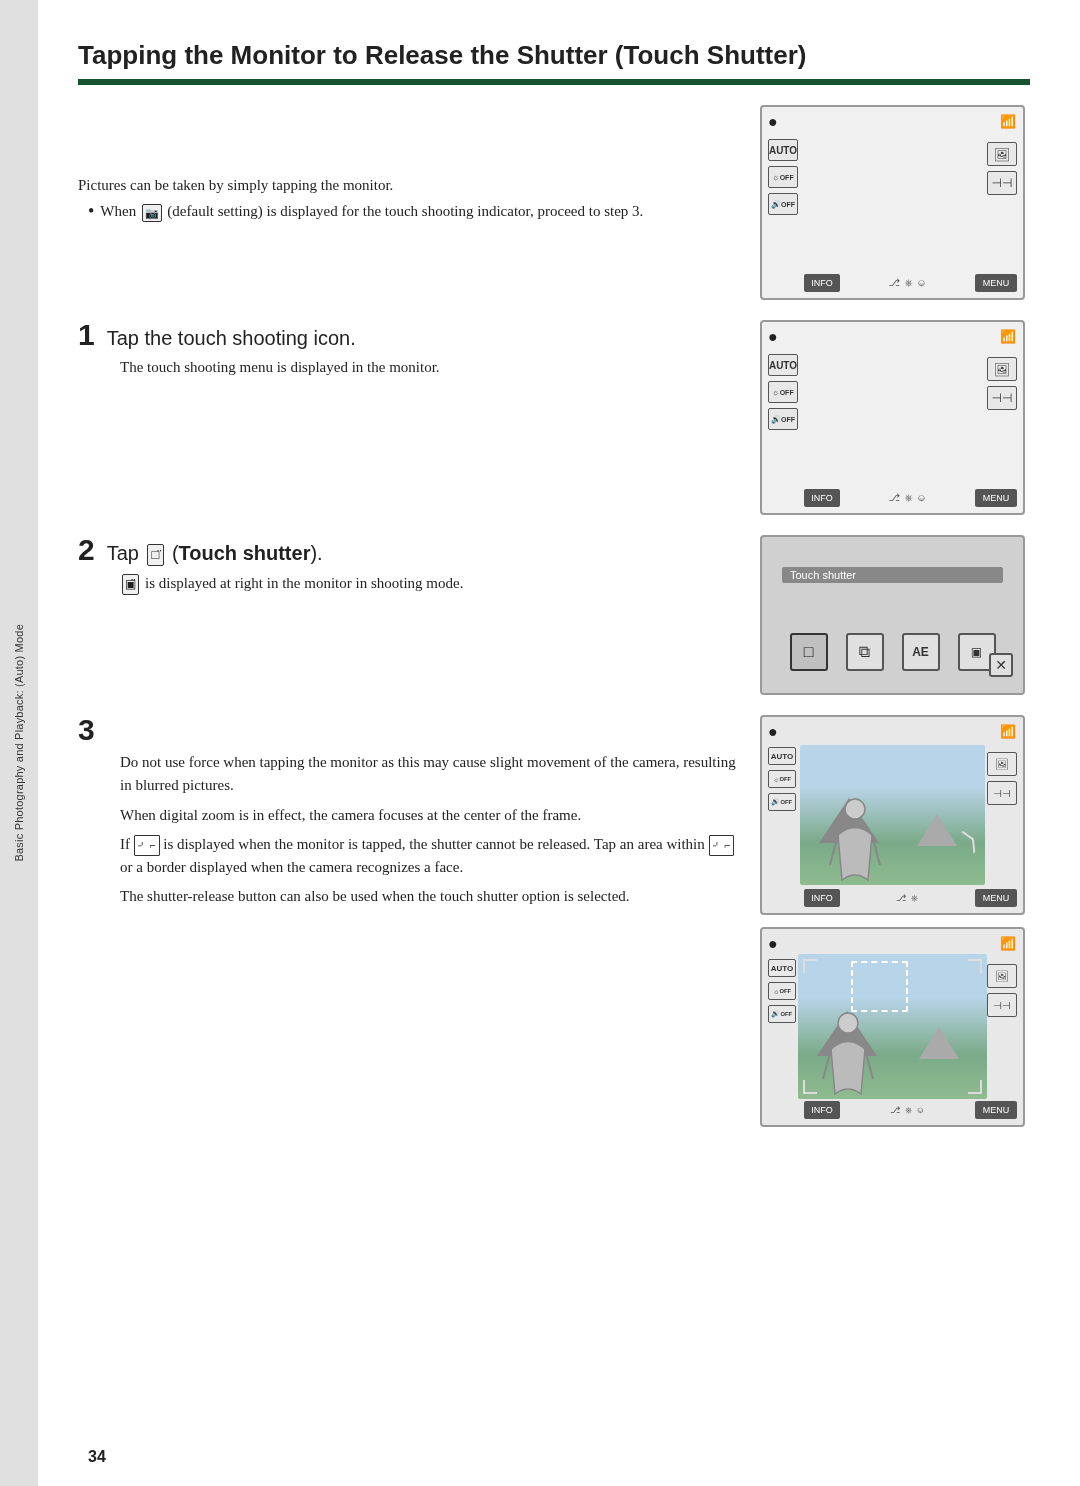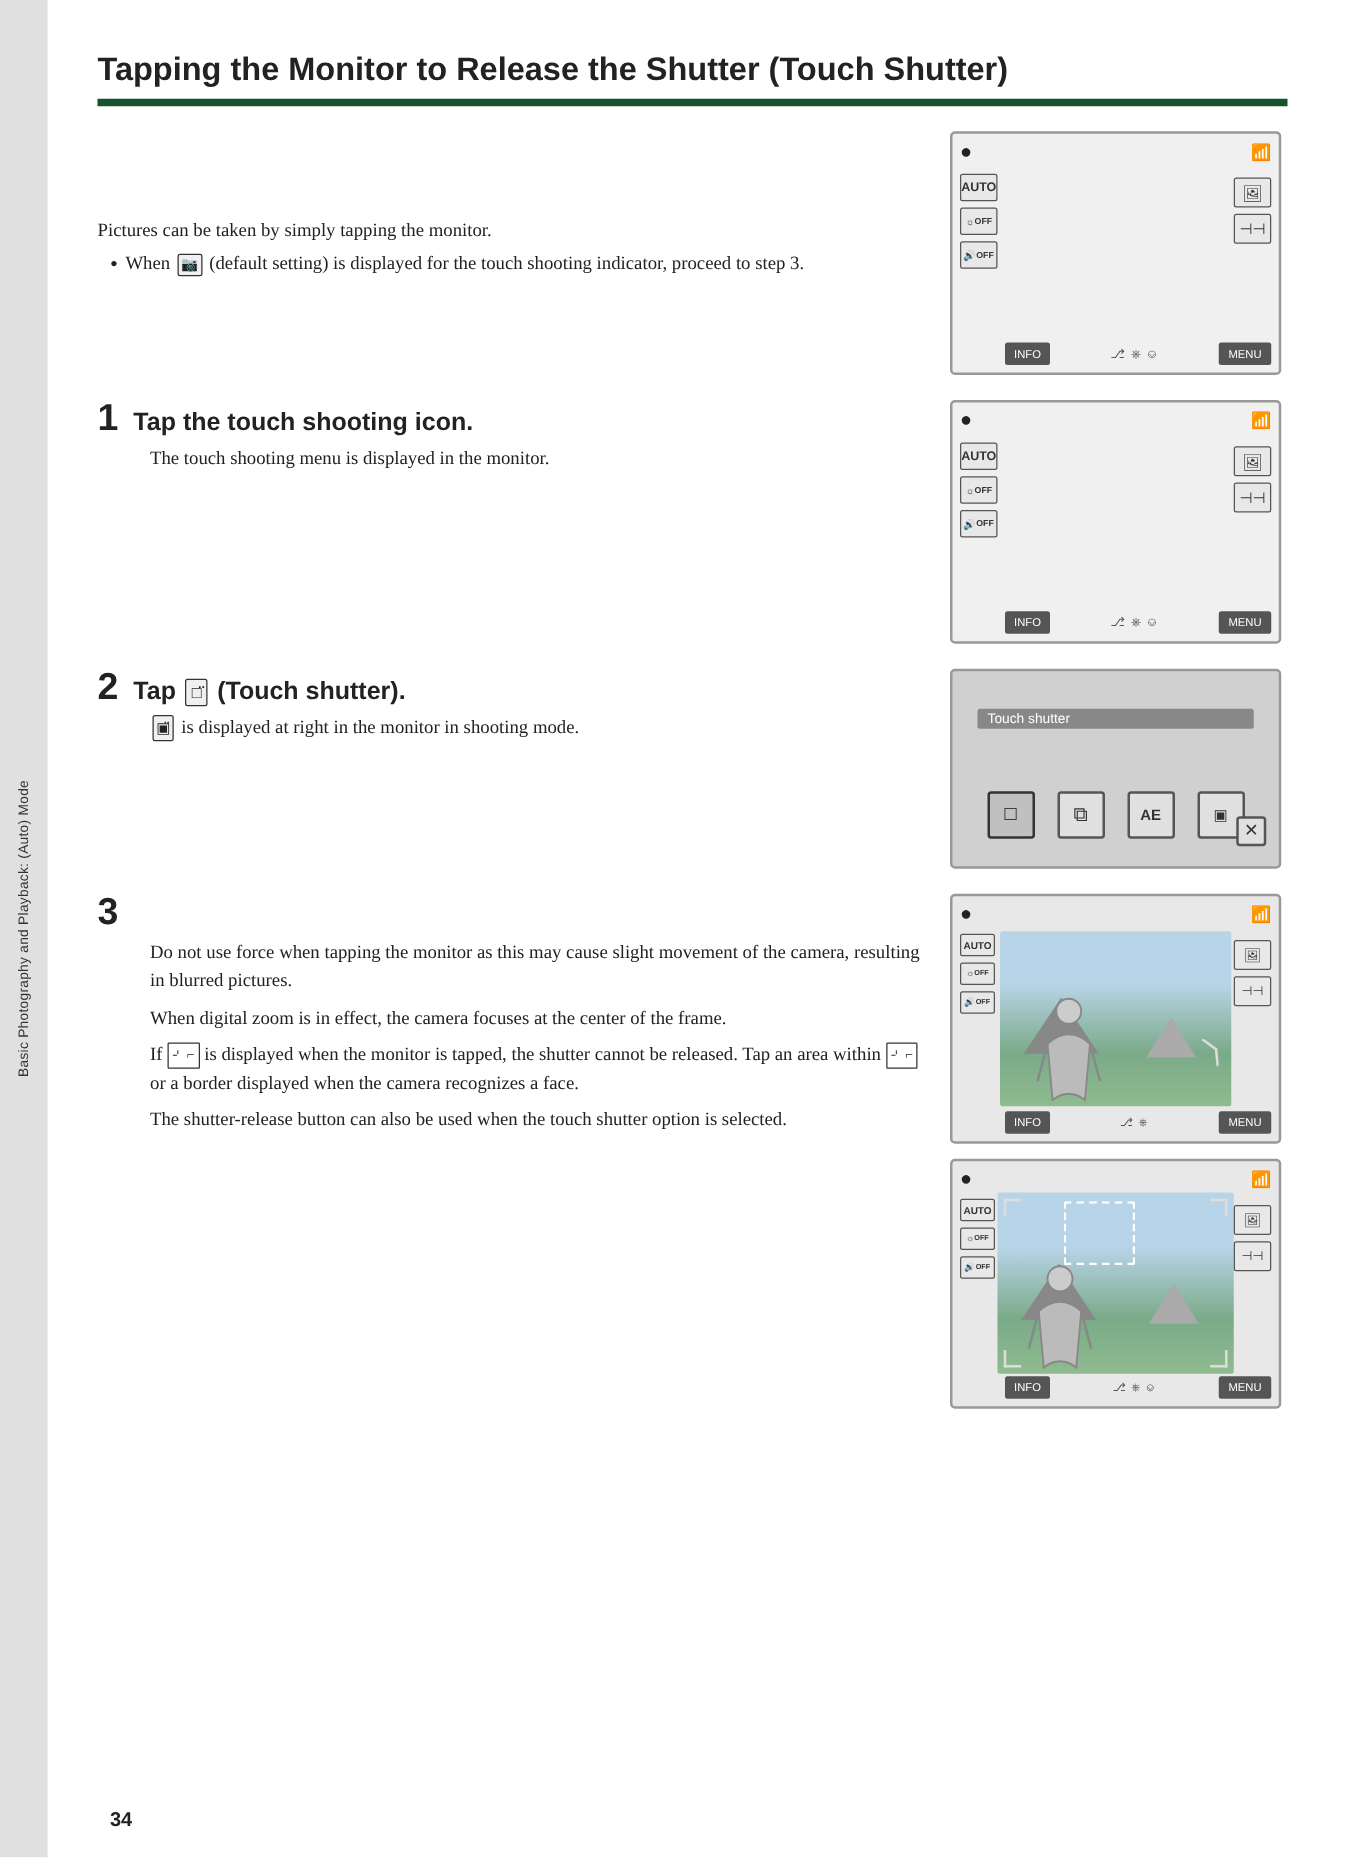--- a/index.html
+++ b/index.html
@@ -90,21 +90,21 @@
     }
     .step-number {
       font-size: 30px;
       font-weight: bold;
       font-family: Arial, sans-serif;
       margin-right: 12px;
       line-height: 1;
     }
     .step-title {
       font-size: 20px;
-      font-weight: bold;
+      font-weight: normal;
       font-family: Arial, sans-serif;
       line-height: 1.2;
     }
     .step-body {
       font-size: 15px;
       line-height: 1.55;
       margin-left: 42px;
       margin-bottom: 6px;
     }
     .step-body p {

